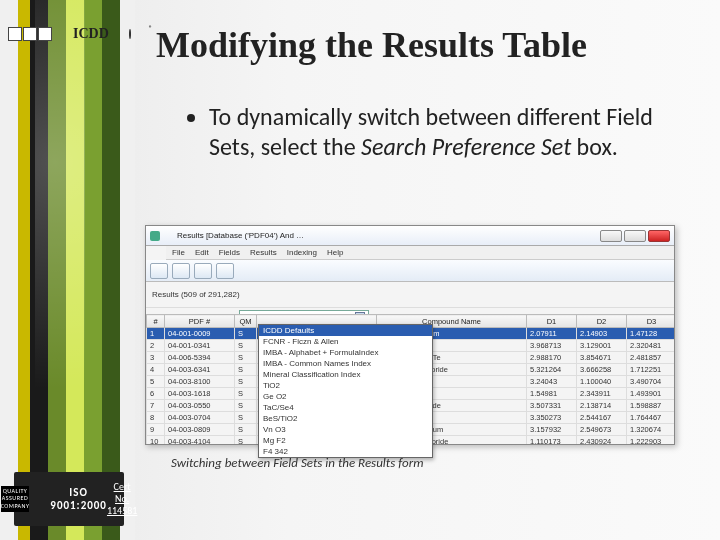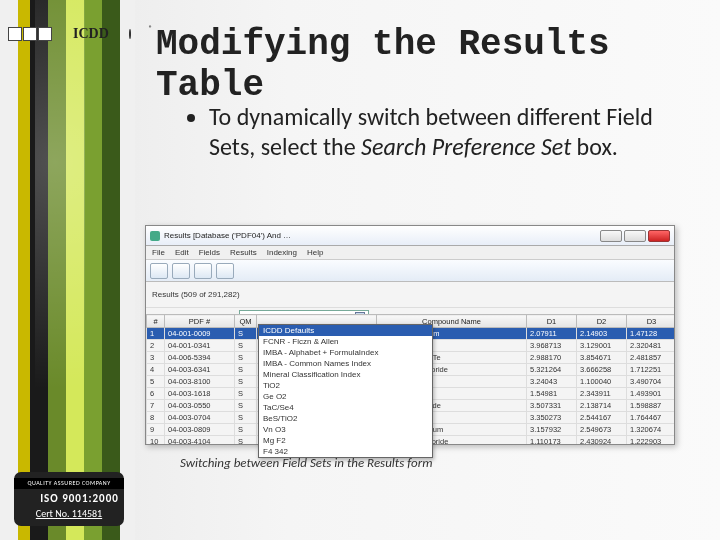--- a/index.html
+++ b/index.html
@@ -30,51 +30,51 @@
     position: absolute; left: 8px; top: 6px; width: 115px; height: 22px;
     display: flex; align-items: center; gap: 18px; margin-top: 17px;
   }
   .logo .boxes { display: flex; gap: 1px; }
   .logo .box { width: 14px; height: 14px; border: 1px solid #444; background:#fff; }
   .logo .text { font-size: 14px; font-weight: bold; font-family: "Times New Roman", serif; color:#222; margin-left:3px; }
   .logo .circ { width: 10px; height: 10px; border: 1px solid #333; border-radius: 50%; margin-left:2px; }
   .logo .reg { font-size: 7px; position: relative; top:-6px; }
   .iso-badge {
     position: absolute; left: 14px; bottom: 14px; width: 110px; height: 54px;
-    background: #222; border-radius: 7px; display:flex; flex-direction:column; align-items:center; justify-content:center;
+    background: #222; border-radius: 2px; display:flex; flex-direction:row; align-items:center; justify-content:center;
     color:#fff; font-size:6px; text-align:center; line-height:1.2;
   }
   .iso-badge .top { background:#000; color:#fff; width:100%; font-size:6px; padding:2px 0; letter-spacing:0.5px; }
   .iso-badge .mid { font-size:11px; font-weight:bold; letter-spacing:1px; padding:3px 0;margin-left:21px; }
   .iso-badge .bot { font-size:10px;text-decoration:underline; }
   .title {
     position: absolute; left: 156px; top: 24px; right: 30px;
-    font-size: 36px; color: #222; font-family: Liberation Mono, monospace;
+    font-size: 36px; color: #222; font-family: Liberation Serif, serif;
   }
   .bullet-block {
     position: absolute; left: 185px; top: 102px; right: 60px;
     font-size: 24px; color: #222; line-height: 1.25;
   }
   .bullet-block ul { list-style: disc; padding-left: 24px; }
   .bullet-block em { font-style: italic; }
   .screenshot {
     position: absolute; left: 145px; top: 225px; width: 530px; height: 220px;
     background: #f4f4f4; border: 1px solid #888; font-family: Tahoma, Arial, sans-serif; font-size: 8px;
     box-shadow: 2px 2px 6px rgba(0,0,0,0.25);
   }
   .win-title {
     height: 20px; background: linear-gradient(#fff,#e8eef8); border-bottom:1px solid #aaa;
     display:flex; align-items:center; padding:0 4px; justify-content:space-between;
   }
-  .win-title .t { display:flex; align-items:center; gap:4px; font-size:8px; color:#222; }
+  .win-title .t { display:flex; align-items:center; gap:17px; font-size:8px; color:#222; }
   .win-title .icn { width:10px; height:10px; background:#4a8; border-radius:2px; }
   .win-btns { display:flex; gap:2px; }
   .win-btn { width:22px; height:12px; border:1px solid #888; border-radius:2px; background:linear-gradient(#f8f8f8,#ddd); }
   .win-btn.close { background:linear-gradient(#f66,#c22); border-color:#933; }
-  .menubar { height:14px; background:#f0f0f0; border-bottom:1px solid #ccc; display:flex; gap:10px; padding:0 6px; align-items:center; font-size:8px; color:#333; }
+  .menubar { height:14px; background:#f0f0f0; border-bottom:1px solid #ccc; display:flex; gap:10px; padding:0 6px; align-items:center; font-size:8px; color:#333;margin-left:20px; }
   .toolbar { height:22px; background:linear-gradient(#fafcff,#e4ecf6); border-bottom:1px solid #bbb; display:flex; gap:4px; padding:2px 4px; align-items:center; }
   .tool { width:18px; height:16px; border:1px solid #9ab; border-radius:2px; background:linear-gradient(#fff,#dde8f4); }
   .status-row { height:26px; padding:0 6px; display:flex; align-items:center; font-size:8px; color:#333; border-bottom:1px solid #ddd; }
   .pref-row { height:18px; padding:0 6px; display:flex; align-items:center; gap:6px; font-size:8px; color:#333; border-bottom:1px solid #ccc; position:relative; }
   .pref-select {
     width:130px; height:14px; border:1px solid #7a9; background:#fff; display:flex; align-items:center;
     justify-content:space-between; padding:0 3px; font-size:8px;
   }
   .pref-select .arr { width:10px; height:10px; background:linear-gradient(#cde,#9bd); border:1px solid #679; display:flex; align-items:center; justify-content:center; font-size:7px; }
   .dropdown {
@@ -82,21 +82,21 @@
     box-shadow:1px 2px 4px rgba(0,0,0,0.3); z-index:5; font-size:8px;
   }
   .dropdown .opt { padding:1px 4px; white-space:nowrap; overflow:hidden; }
   .dropdown .opt.sel { background:#2a5db0; color:#fff; }
   .grid { position:absolute; left:0; right:0; top:88px; bottom:0; overflow:hidden; }
   .grid table { width:100%; border-collapse:collapse; font-size:7.5px; table-layout:fixed; }
   .grid th { background:linear-gradient(#f8f8f8,#e4e4e4); border:1px solid #bbb; padding:1px 2px; font-weight:normal; color:#222; height:13px; overflow:hidden; white-space:nowrap; }
   .grid td { border:1px solid #ddd; padding:1px 3px; color:#333; height:12px; overflow:hidden; white-space:nowrap; }
   .grid tr.sel td { background:#2a5db0; color:#fff; }
   .caption {
-    position:absolute; left:180px; top:455px; font-size:13px; font-style:italic; color:#333;
+    position:absolute; left:171px; top:455px; font-size:13px; font-style:italic; color:#333;
   }
 </style>
 </head>
 <body>
 
 <div class="slide">
 
   <div class="left-stripe"></div>
 
   <div class="logo">

